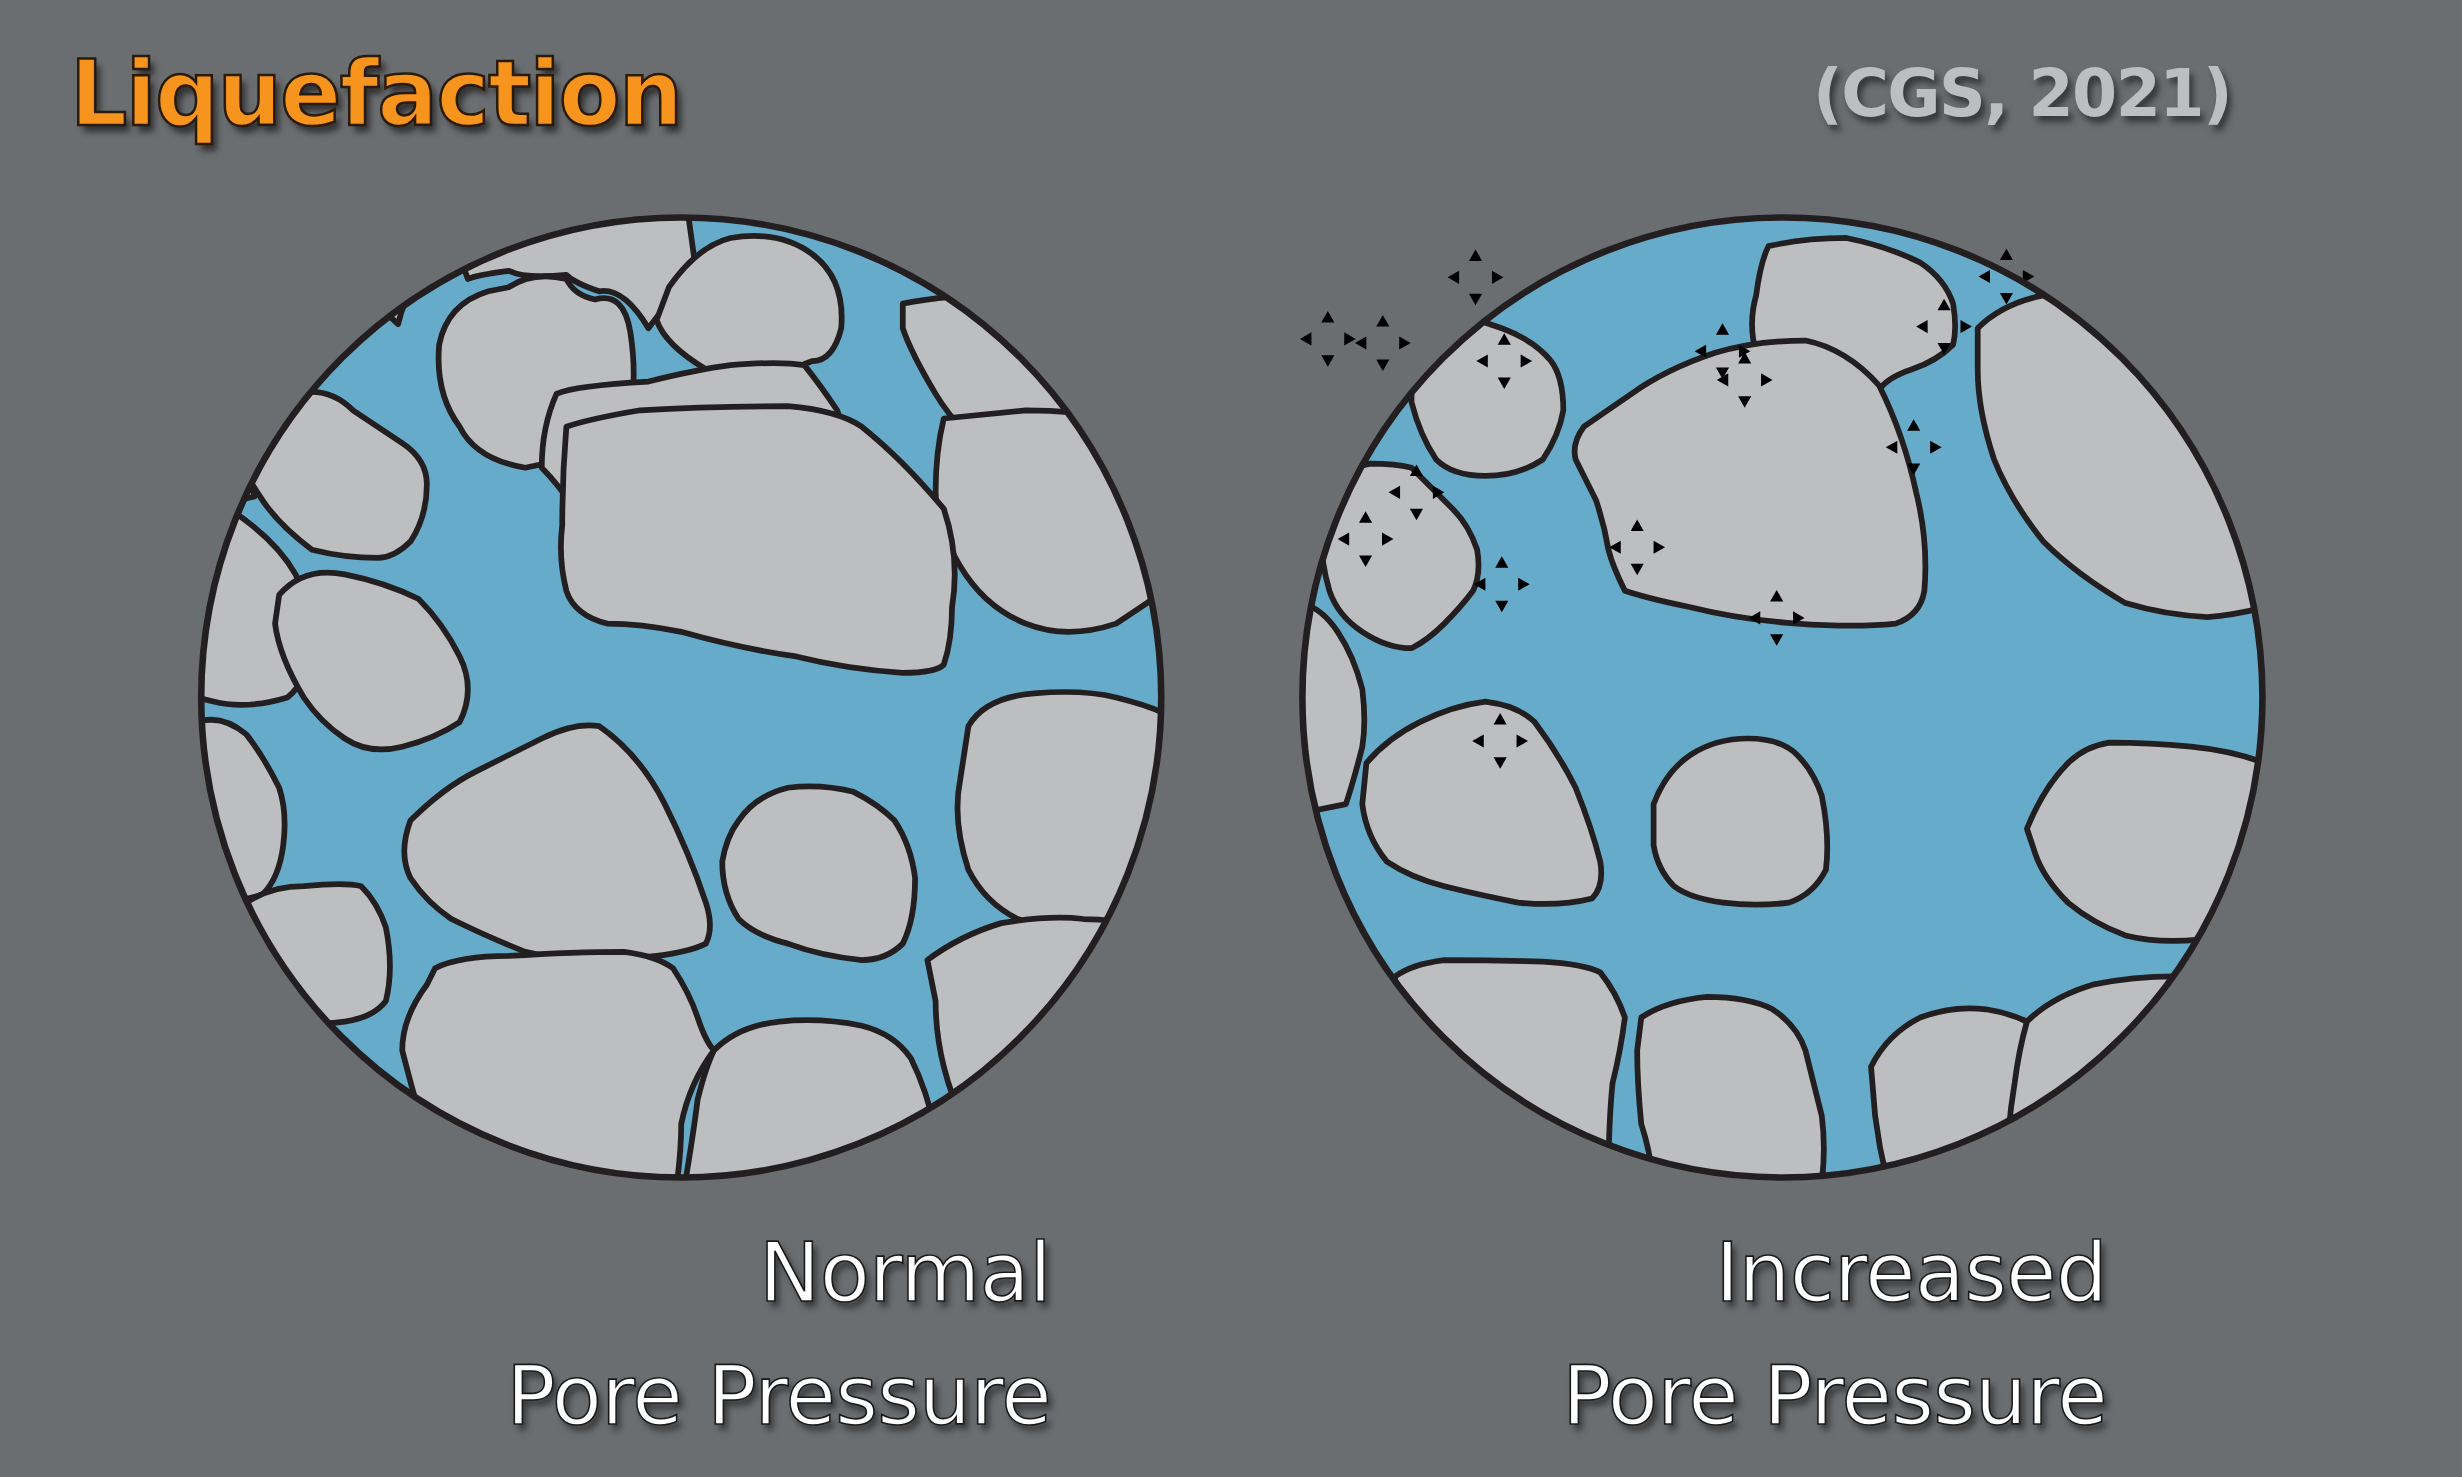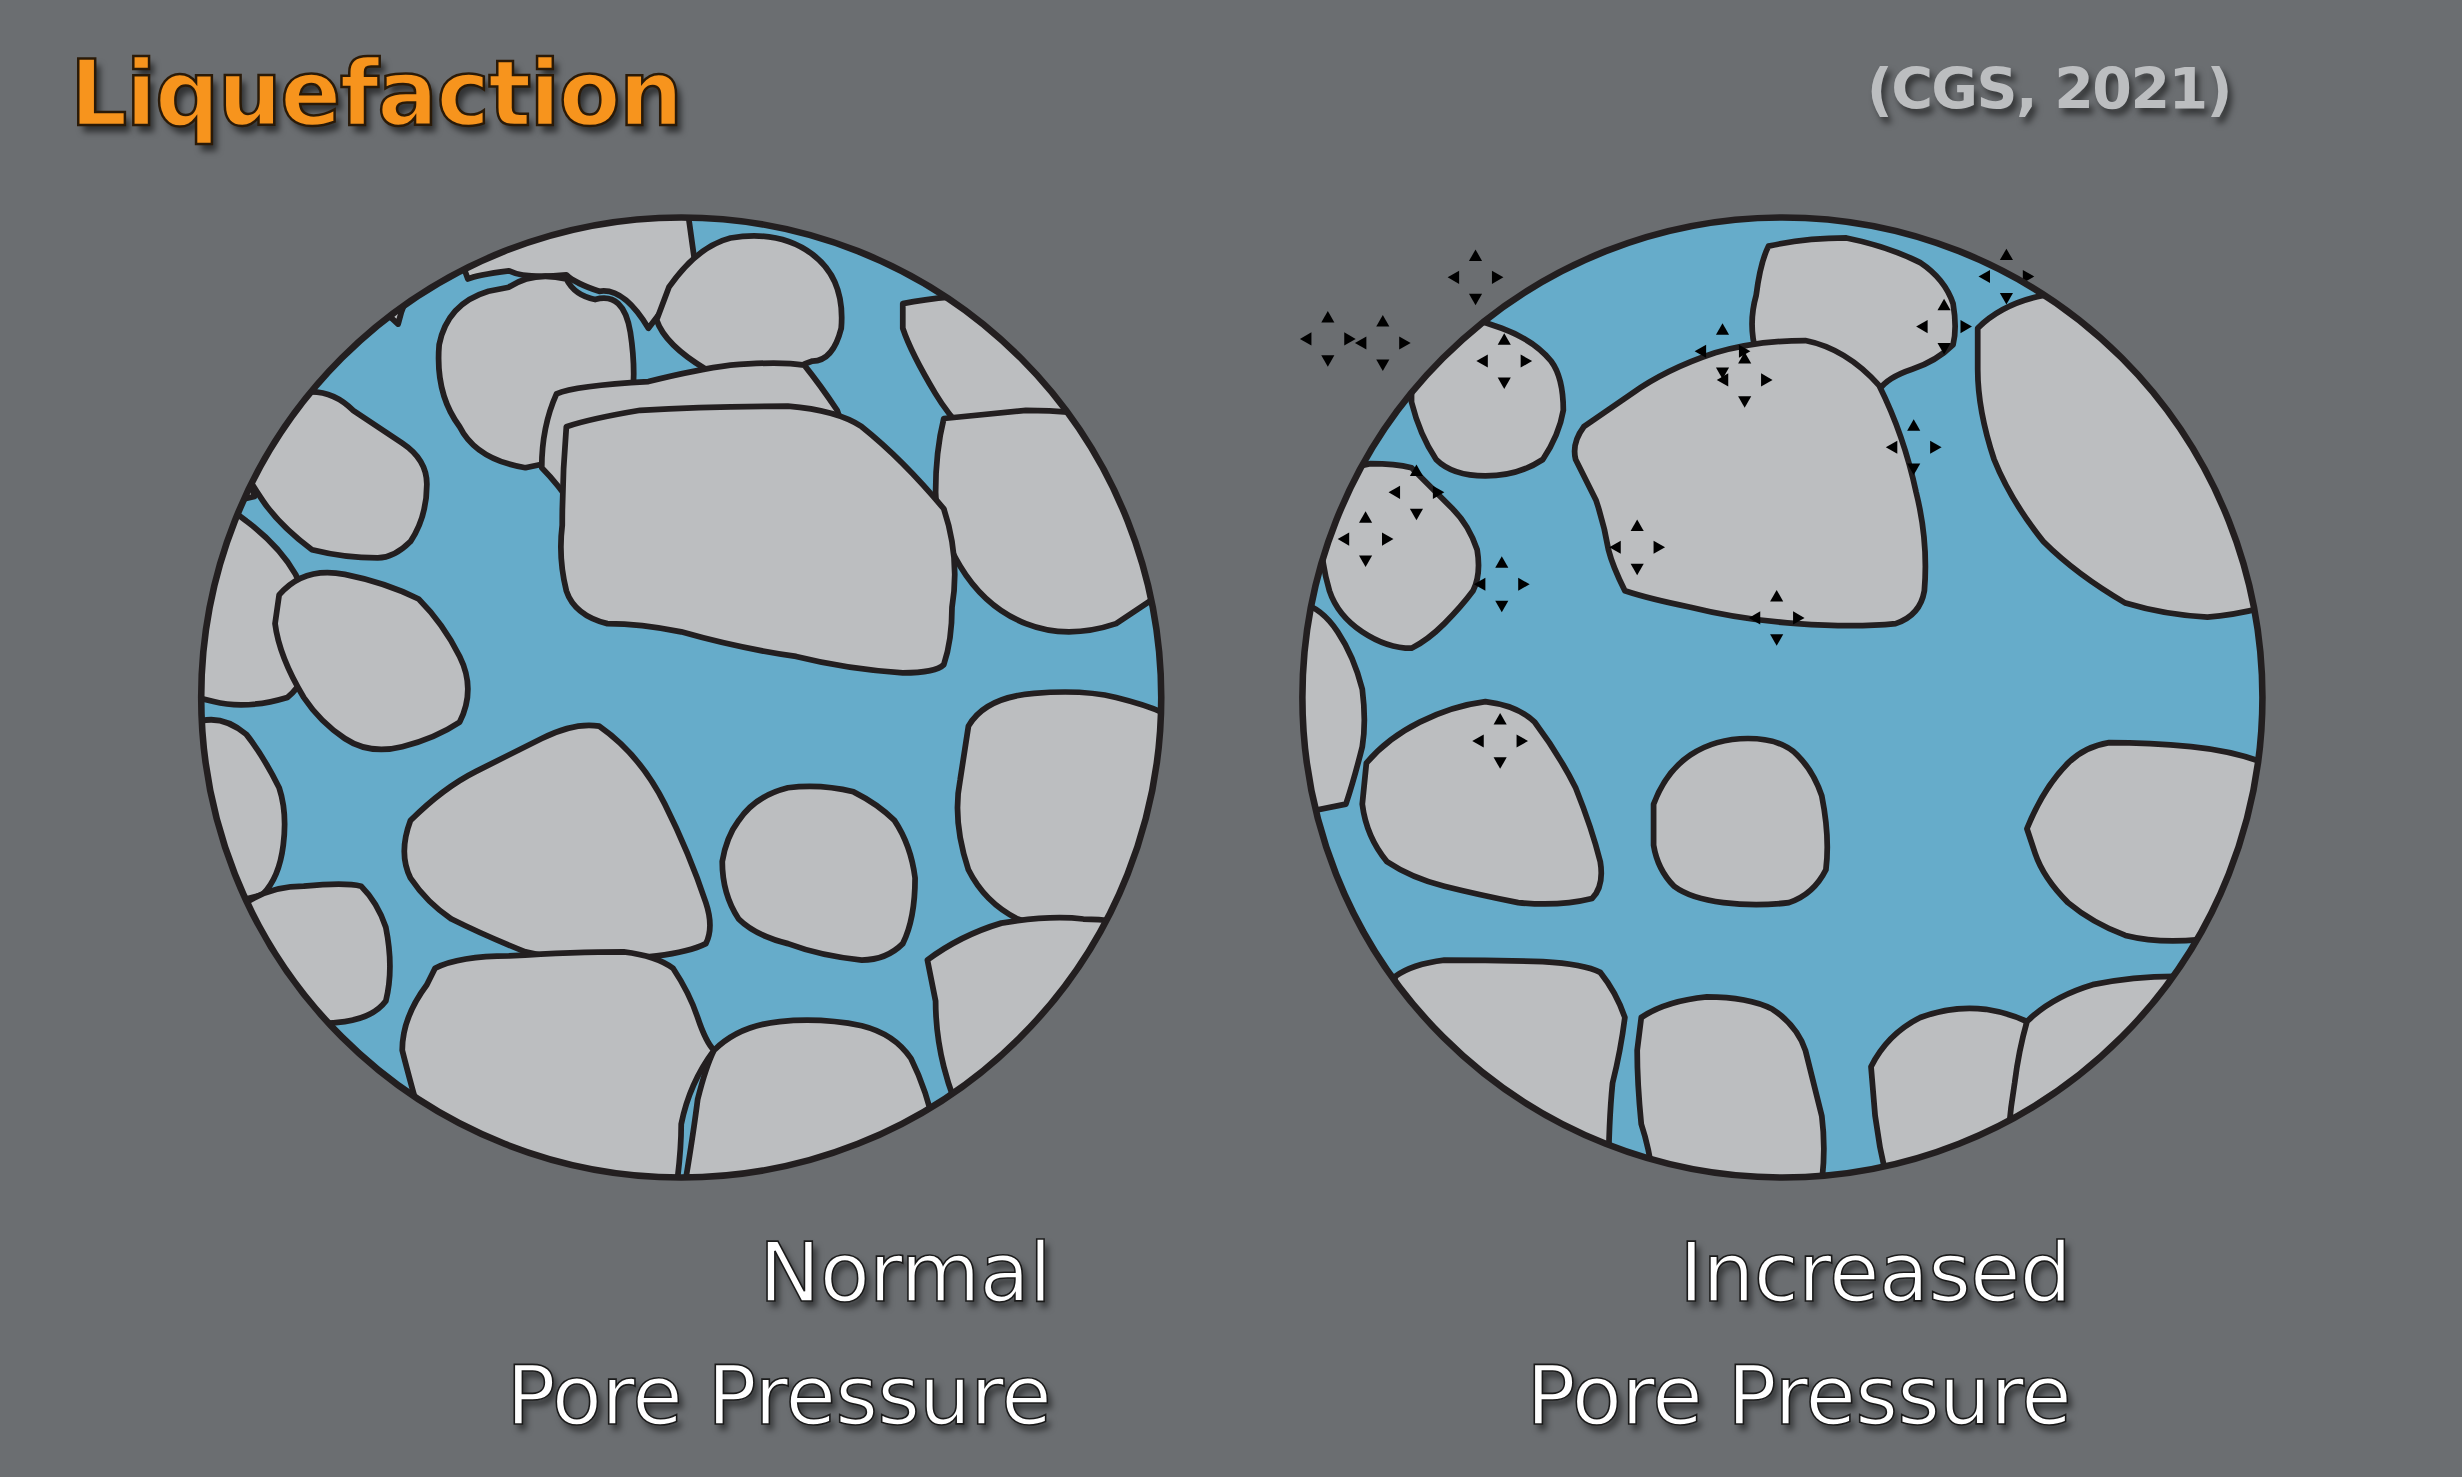--- a/index.html
+++ b/index.html
@@ -6,34 +6,34 @@
     .stage { position: relative; width: 2288px; height: 1477px; background: #6b6e71; overflow: hidden; }
     .title {
       position: absolute; left: 70px; top: 41px;
       font-family: "DejaVu Sans", sans-serif; font-weight: bold; font-size: 90px;
       color: #f7941d; letter-spacing: -1.6px;
       -webkit-text-stroke: 2.5px #2a1a08;
       text-shadow: 4.9px 6.6px 6.6px rgba(0,0,0,0.55);
     }
     .credit {
       position: absolute; right: 57px; top: 56px;
-      font-family: "DejaVu Sans", sans-serif; font-weight: bold; font-size: 57px;
+      font-family: "DejaVu Sans", sans-serif; font-weight: bold; font-size: 65px;
       color: #bcbec0; letter-spacing: -1.6px;
       text-shadow: 4.1px 5.7px 6.6px rgba(0,0,0,0.5);
     }
     .caption {
       position: absolute; width: 739px; text-align: right;
       font-family: "DejaVu Sans", sans-serif; font-size: 82px; line-height: 123px;
       color: #ffffff; letter-spacing: -0.8px;
       -webkit-text-stroke: 1.6px #1a1a1a;
       text-shadow: 4.1px 5.7px 6.6px rgba(0,0,0,0.5);
     }
     .caption span { display: block; }
     .cap-left { left: 312px; top: 1211px; }
-    .cap-right { left: 1332px; top: 1211px; }
+    .cap-right { left: 1368px; top: 1211px; }
     svg.diagram { position: absolute; left: 0; top: 0; }
     .grain { fill: #bcbec0; stroke: #231f20; stroke-width: 7; stroke-linejoin: round; }
   </style>
 </head>
 <body>
 
 <div class="stage">
 
   <svg class="diagram" width="2462" height="1477" viewBox="0 0 3000 1800" xmlns="http://www.w3.org/2000/svg">
     <defs>

